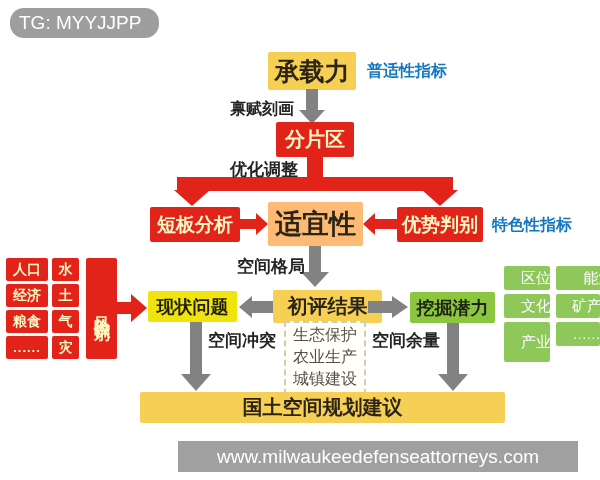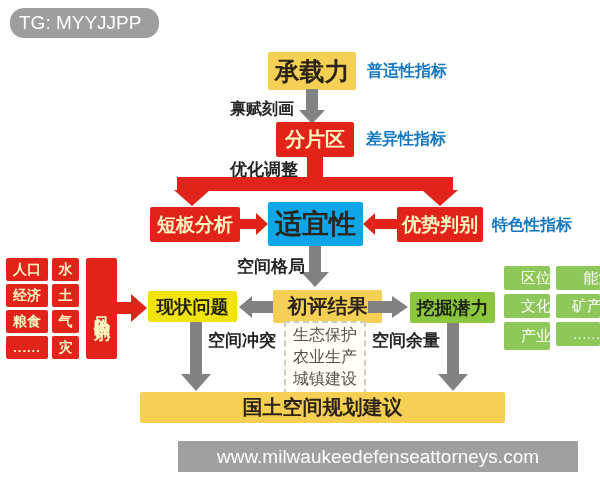--- a/index.html
+++ b/index.html
@@ -5,21 +5,21 @@
   html,body{margin:0;padding:0;background:#ffffff;}
   #canvas{
     position:relative;width:600px;height:480px;background:#ffffff;overflow:hidden;
     font-family:"Liberation Sans","DejaVu Sans",sans-serif;
   }
   .box{
     position:absolute;box-sizing:border-box;display:flex;align-items:center;justify-content:center;
     border-radius:2px;white-space:nowrap;
   }
   .gold{background:#F6CF55;color:#2b2417;}
-  .gold-light{background:#0ea5e9;color:#2b2417;}
+  .gold-light{background:#fdba74;color:#2b2417;}
   .red{background:#E2231A;color:#fef9c3;}
   .byellow{background:#F0E40C;color:#1f1f05;}
   .green{background:#8CC63E;color:#1d2411;}
   .green-sm{background:#8FC85A;color:#ffffff;padding-left:18px;}
   .blue-label{position:absolute;color:#1577C0;font-weight:700;font-size:16px;white-space:nowrap;}
   .flow-label{position:absolute;color:#242424;font-weight:700;font-size:17px;white-space:nowrap;}
   .shaft{position:absolute;background:#828282;}
   .rshaft{position:absolute;background:#E2231A;}
   .tri{position:absolute;width:0;height:0;}
   .vert{writing-mode:vertical-rl;text-orientation:upright;letter-spacing:3px;}
@@ -37,21 +37,20 @@
   <div class="tag" style="left:10px;top:8px;width:140px;height:30px;padding-left:9px;font-size:19px;border-radius:14px;">TG: MYYJJPP</div>
 
   <div class="box gold" style="left:268px;top:52px;width:88px;height:38px;font-size:25px;font-weight:600;">承载力</div>
   <div class="blue-label" style="left:367px;top:61px;">普适性指标</div>
 
   <div class="shaft" style="left:306px;top:89px;width:12px;height:22px;"></div>
   <div class="tri" style="left:299px;top:110px;border-left:13px solid transparent;border-right:13px solid transparent;border-top:14px solid #828282;"></div>
   <div class="flow-label" style="left:230px;top:99px;font-size:16px;">禀赋刻画</div>
 
   <div class="box red" style="left:276px;top:122px;width:78px;height:35px;font-size:20px;font-weight:700;">分片区</div>
-  <div class="blue-label" style="left:366px;top:129px;">差异性指标</div>
 
   <div class="rshaft" style="left:307px;top:156px;width:16px;height:28px;"></div>
   <div class="rshaft" style="left:177px;top:177px;width:276px;height:14px;"></div>
   <div class="tri" style="left:174px;top:190px;border-left:18px solid transparent;border-right:18px solid transparent;border-top:16px solid #E2231A;"></div>
   <div class="tri" style="left:422px;top:190px;border-left:18px solid transparent;border-right:18px solid transparent;border-top:16px solid #E2231A;"></div>
   <div class="flow-label" style="left:230px;top:158px;">优化调整</div>
 
   <div class="box red" style="left:150px;top:207px;width:90px;height:35px;font-size:19px;font-weight:700;">短板分析</div>
   <div class="box gold-light" style="left:268px;top:202px;width:95px;height:44px;font-size:27px;font-weight:600;">适宜性</div>
   <div class="box red" style="left:397px;top:207px;width:86px;height:35px;font-size:19px;font-weight:700;">优势判别</div>
@@ -86,21 +85,21 @@
 
   <div class="box gold" style="left:273px;top:290px;width:109px;height:33px;font-size:20px;font-weight:600;">初评结果</div>
 
   <div class="shaft" style="left:368px;top:301px;width:25px;height:12px;"></div>
   <div class="tri" style="left:392px;top:296px;border-top:11px solid transparent;border-bottom:11px solid transparent;border-left:16px solid #828282;"></div>
 
   <div class="box green" style="left:410px;top:292px;width:85px;height:31px;font-size:18px;font-weight:700;">挖掘潜力</div>
 
   <div class="box green-sm" style="left:504px;top:266px;width:46px;height:24px;font-size:15px;">区位</div>
   <div class="box green-sm" style="left:504px;top:294px;width:46px;height:24px;font-size:15px;">文化</div>
-  <div class="box green-sm" style="left:504px;top:322px;width:46px;height:28px;font-size:15px;">产业</div>
+  <div class="box green-sm" style="left:504px;top:322px;width:46px;height:40px;font-size:15px;">产业</div>
   <div class="box green-sm" style="left:556px;top:266px;width:67px;height:24px;font-size:15px;">能源</div>
   <div class="box green-sm" style="left:556px;top:294px;width:44px;height:24px;font-size:15px;">矿产</div>
   <div class="box green-sm" style="left:556px;top:322px;width:44px;height:24px;font-size:13px;letter-spacing:1px;">......</div>
 
   <div class="flow-label" style="left:208px;top:329px;">空间冲突</div>
   <div class="dashedbox" style="left:284px;top:321px;width:78px;height:69px;">
     <div>生态保护</div>
     <div>农业生产</div>
     <div>城镇建设</div>
   </div>

